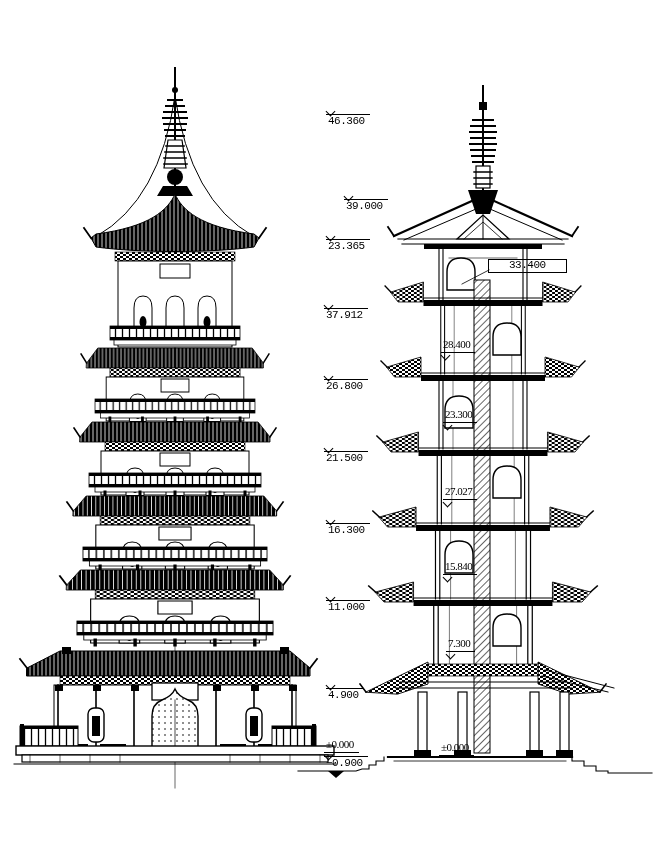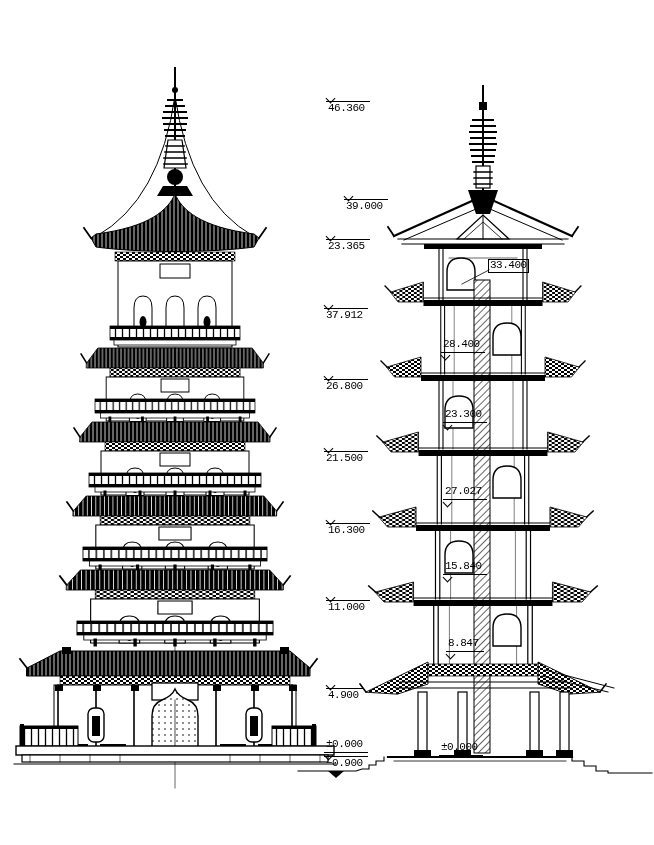--- a/index.html
+++ b/index.html
@@ -3,22 +3,22 @@
 <meta charset="utf-8">
 <style>
   html,body{margin:0;padding:0;background:#fff;}
   .stage{position:relative;width:654px;height:845px;background:#fff;overflow:hidden;
          font-family:"Liberation Mono",monospace;}
   svg{position:absolute;left:0;top:0;}
   .lvl{position:absolute;font:11px/1.05 "Liberation Mono",monospace;color:#000;
        white-space:nowrap;letter-spacing:-0.5px;}
   .lvl .txt{display:inline-block;padding:1px 5px 0 2px;}
   .lvl.over .txt{border-top:1.3px solid #000;}
-  .lvl.under .txt{border-bottom:1.3px solid #000;padding:0 5px 1px 2px;}
-  .lvl.boxed .txt{border:1px solid #000;padding:0 1px;}
+  .lvl.under .txt{border-bottom:1.3px solid #000;padding:0 5px 1px 2px;font-family:Liberation Serif, serif;}
+  .lvl.boxed .txt{border:1px solid #000;padding:0 20px;}
   .lvl .tri{position:absolute;width:6px;height:6px;border-right:1.2px solid #000;
        border-bottom:1.2px solid #000;transform:rotate(45deg);}
   .lvl.over .tri{left:1px;top:-6px;}
   .lvl.under .tri{left:1px;bottom:-6px;}
 </style>
 </head>
 <body>
 
 <div class="stage">
 
@@ -222,33 +222,33 @@
     </g>
 
     <g>
       <path d="M298,771 H356 l6,-2 h7 v-4 h7 v-4 h8 v-4" fill="none" stroke="#000" stroke-width="1.1"></path>
       <path d="M572,757 v4 h12 v5 h12 v5 h12 v2 h44" fill="none" stroke="#000" stroke-width="1.1"></path>
       <polygon points="328,771 344,771 336,778" fill="#000"></polygon>
     </g>
   </g>
 </svg>
 
-<div class="lvl over" style="left:326px;top:101px"><span class="tri"></span><span class="txt">46.360</span></div>
+<div class="lvl over" style="left:326px;top:114px"><span class="tri"></span><span class="txt">46.360</span></div>
 <div class="lvl over" style="left:344px;top:199px"><span class="tri"></span><span class="txt">39.000</span></div>
 <div class="lvl over" style="left:326px;top:239px"><span class="tri"></span><span class="txt">23.365</span></div>
 <div class="lvl over" style="left:324px;top:308px"><span class="tri"></span><span class="txt">37.912</span></div>
 <div class="lvl over" style="left:324px;top:379px"><span class="tri"></span><span class="txt">26.800</span></div>
 <div class="lvl over" style="left:324px;top:451px"><span class="tri"></span><span class="txt">21.500</span></div>
 <div class="lvl over" style="left:326px;top:523px"><span class="tri"></span><span class="txt">16.300</span></div>
 <div class="lvl over" style="left:326px;top:600px"><span class="tri"></span><span class="txt">11.000</span></div>
 <div class="lvl over" style="left:326px;top:688px"><span class="tri"></span><span class="txt">4.900</span></div>
 <div class="lvl under" style="left:324px;top:739px"><span class="tri"></span><span class="txt">±0.000</span></div>
 <div class="lvl over" style="left:324px;top:756px"><span class="txt">−0.900</span></div>
 
 <div class="lvl boxed" style="left:488px;top:259px"><span class="txt">33.400</span></div>
 <div class="lvl under" style="left:441px;top:339px"><span class="tri"></span><span class="txt">28.400</span></div>
 <div class="lvl under" style="left:443px;top:409px"><span class="tri"></span><span class="txt">23.300</span></div>
 <div class="lvl under" style="left:443px;top:486px"><span class="tri"></span><span class="txt">27.027</span></div>
 <div class="lvl under" style="left:443px;top:561px"><span class="tri"></span><span class="txt">15.840</span></div>
-<div class="lvl under" style="left:446px;top:638px"><span class="tri"></span><span class="txt">8.847</span></div>
+<div class="lvl under" style="left:446px;top:638px"><span class="tri"></span><span class="txt">7.300</span></div>
 <div class="lvl under" style="left:439px;top:742px"><span class="txt">±0.000</span></div>
 
 </div>
 
 </body></html>

